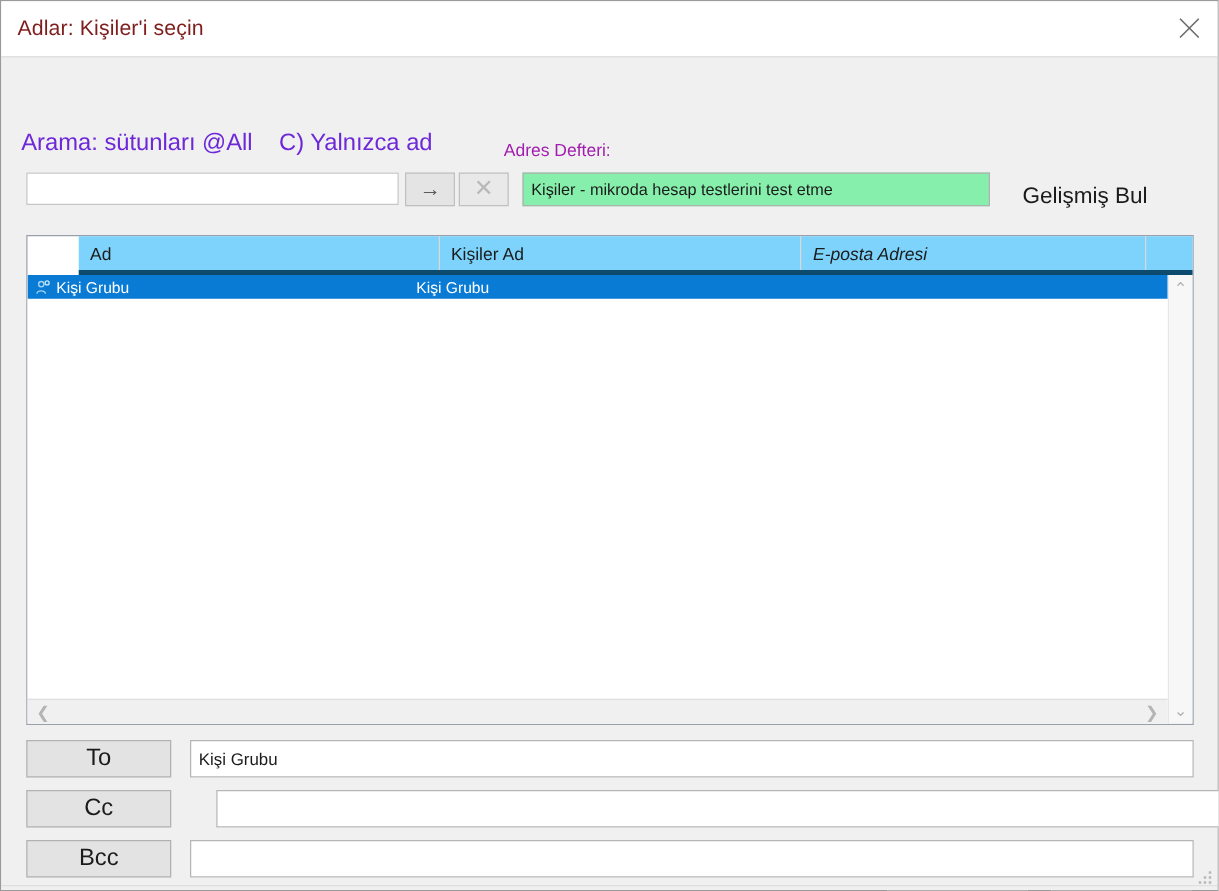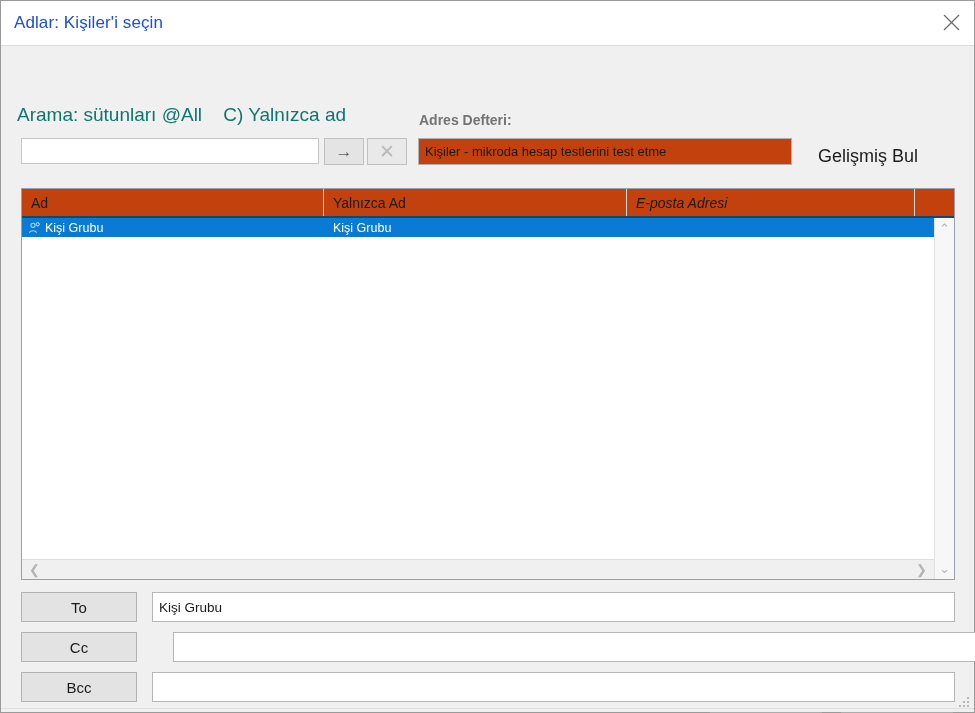--- a/index.html
+++ b/index.html
@@ -28,21 +28,21 @@
     position: relative;
     height: 44px;
     background: #ffffff;
     flex: 0 0 auto;
     display: flex;
     align-items: center;
   }
   .title-text {
     margin-left: 13px;
     font-size: 17px;
-    color: #1d4ed8;
+    color: #7f1d1d;
     letter-spacing: 0.1px;
     white-space: nowrap;
   }
   .close-btn {
     position: absolute;
     right: 0;
     top: 0;
     width: 46px;
     height: 43px;
     display: flex;
@@ -57,21 +57,21 @@
     flex: 1 1 auto;
     background: #f0f0f0;
     border-top: 1px solid #dcdcdc;
   }
   
   .search-label {
     position: absolute;
     left: 16px;
     top: 58px;
     font-size: 19px;
-    color: #0f766e;
+    color: #6d28d9;
     white-space: pre;
   }
   .search-input {
     position: absolute;
     left: 20px;
     top: 92px;
     width: 298px;
     height: 26px;
     box-sizing: border-box;
     border: 1px solid #c4c6c9;
@@ -102,35 +102,34 @@
     color: #5b5b5b;
     line-height: 1;
   }
   .clear-x {
     font-size: 19px;
     color: #b9b9b9;
     line-height: 1;
   }
   .ab-label {
     position: absolute;
-    left: 418px;
+    left: 402px;
     top: 66px;
     font-size: 14px;
-    color: #737373;
-    font-weight: bold;
+    color: #a21caf;
   }
   .ab-combo {
     position: absolute;
     left: 417px;
     top: 92px;
     width: 374px;
     height: 27px;
     box-sizing: border-box;
     border: 1px solid #b0b0b0;
-    background: #c2410c;
+    background: #86efac;
     display: flex;
     align-items: center;
     padding: 0 6px;
     font-size: 13px;
     color: #1b1b1b;
     cursor: pointer;
     white-space: nowrap;
     overflow: hidden;
   }
   .adv-find {
@@ -152,23 +151,24 @@
     box-sizing: border-box;
     border: 1px solid #9aa0ab;
     background: #ffffff;
     display: flex;
     flex-direction: column;
   }
   .list-header {
     position: relative;
     height: 27px;
     flex: 0 0 auto;
-    background: #c2410c;
-    border-bottom: 2px solid #0c4a6e;
-    display: flex;
+    background: #7dd3fc;
+    border-bottom: 4px solid #0c4a6e;
+    display: flex;
+    margin-left: 41px;
   }
   .col-head {
     position: relative;
     box-sizing: border-box;
     display: flex;
     align-items: center;
     padding-left: 9px;
     font-size: 14px;
     color: #1b1b1b;
     border-right: 1px solid #d8d8d8;
@@ -266,21 +266,21 @@
   .recip-row.r2 { top: 626px; }
   .recip-btn {
     width: 116px;
     height: 30px;
     box-sizing: border-box;
     border: 1px solid #b2b2b2;
     background: #e3e3e3;
     display: flex;
     align-items: center;
     justify-content: center;
-    font-size: 15px;
+    font-size: 19px;
     color: #1b1b1b;
     cursor: pointer;
   }
   .recip-field {
     margin-left: 15px;
     width: 803px;
     height: 30px;
     box-sizing: border-box;
     border: 1px solid #b6b6b6;
     background: #ffffff;
@@ -360,21 +360,21 @@
 
     <div class="ab-label">Adres Defteri:</div>
     <div class="ab-combo">
       <span>Kişiler - mikroda hesap testlerini test etme</span>
     </div>
     <div class="adv-find">Gelişmiş Bul</div>
 
     <div class="list-wrap">
       <div class="list-header">
         <div class="col-head c0">Ad</div>
-        <div class="col-head c1">Yalnızca Ad</div>
+        <div class="col-head c1">Kişiler Ad</div>
         <div class="col-head c2">E-posta Adresi</div>
         <div class="col-head c3"></div>
       </div>
       <div class="list-inner">
         <div class="rows-area">
           <div class="rows-body">
             <div class="list-row">
               <div class="row-cell rc0">
                 <span class="contact-icon">
                   <svg width="14" height="14" viewBox="0 0 14 14" aria-hidden="true">

